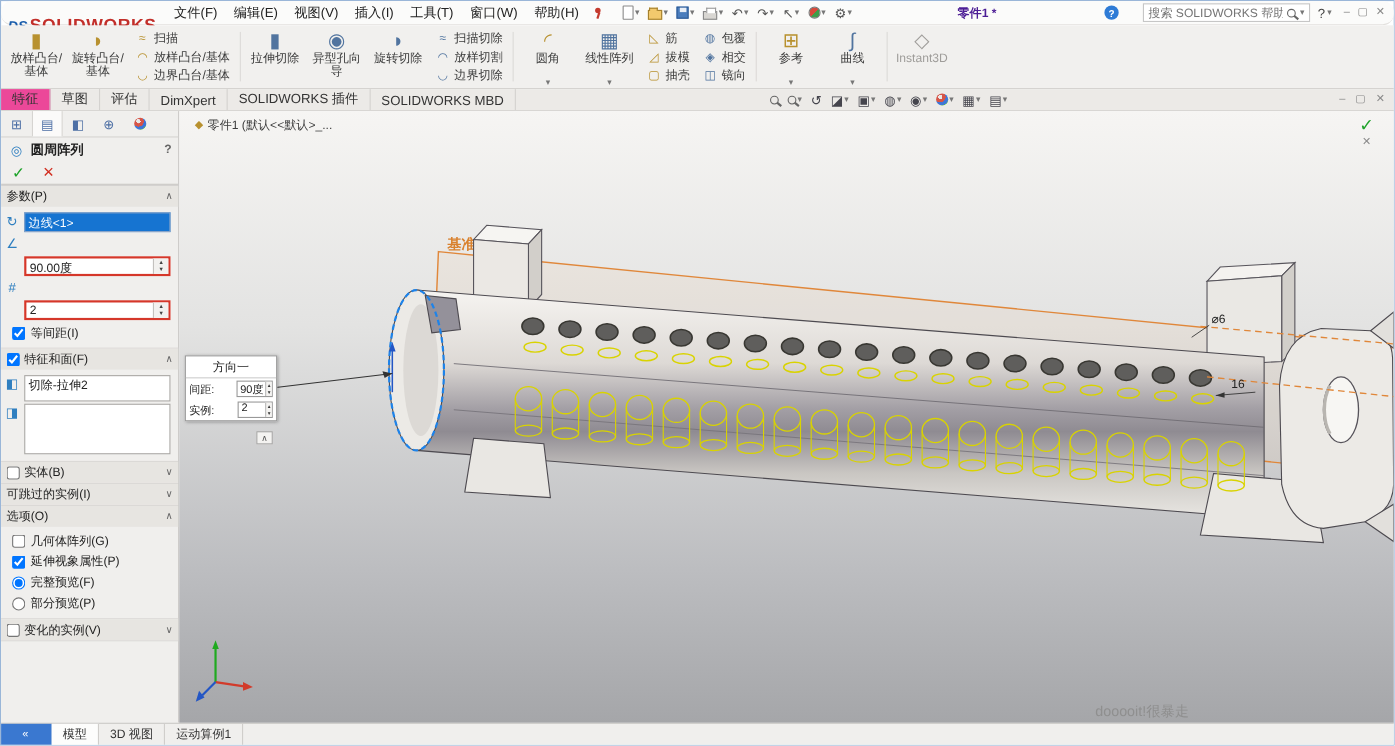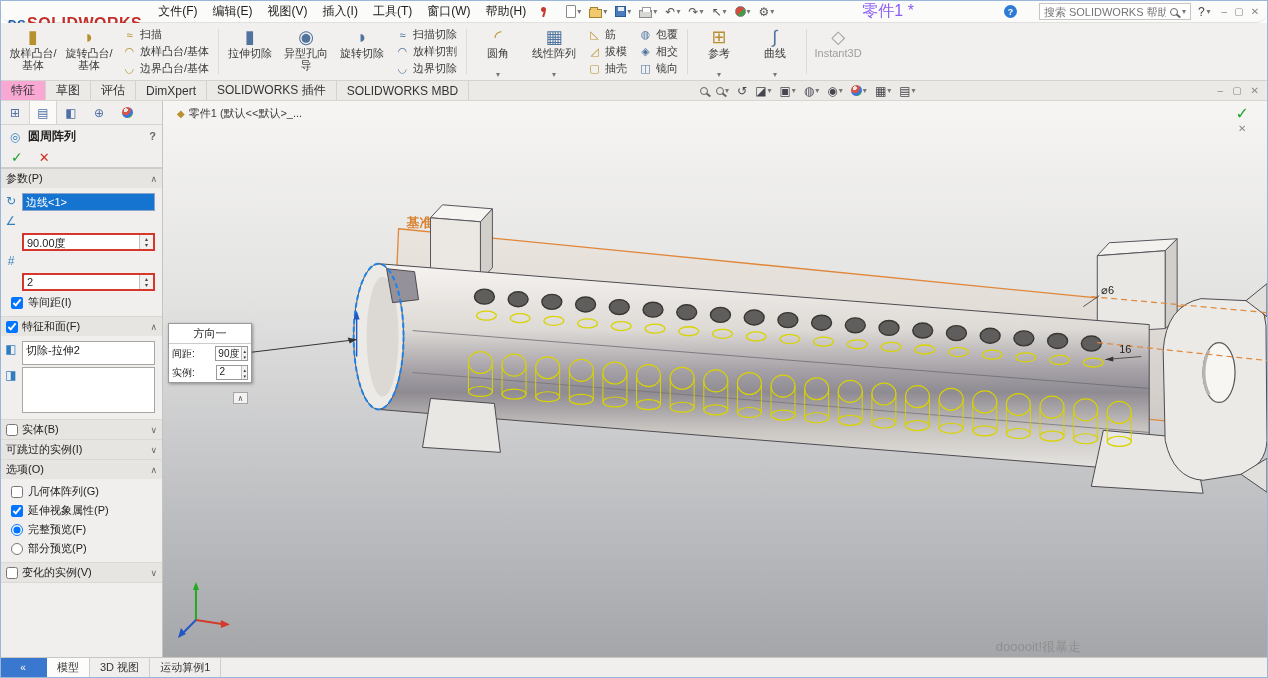--- a/index.html
+++ b/index.html
@@ -21,21 +21,21 @@
   .qg{font-size:12px;color:#555;line-height:14px;}
   .i-new{width:10px;height:13px;background:#fff;border:1px solid #8a8a8a;border-radius:1px;}
   .i-open{width:13px;height:9px;background:#f2c96d;border:1px solid #a5812e;margin-top:4px;position:relative;}
   .i-open::before{content:"";position:absolute;top:-3px;left:0;width:6px;height:2px;background:#f2c96d;border:1px solid #a5812e;border-bottom:none;}
   .i-save{width:11px;height:11px;background:#4a7dbd;border:1px solid #2d5a94;position:relative;}
   .i-save::before{content:"";position:absolute;top:0;left:2px;width:6px;height:4px;background:#e8eef6;}
   .i-print{width:13px;height:8px;background:#d8d6d2;border:1px solid #8a8a8a;margin-top:5px;position:relative;}
   .i-print::before{content:"";position:absolute;top:-4px;left:2px;width:7px;height:4px;background:#fff;border:1px solid #9a9a9a;border-bottom:none;}
   .i-rebuild{width:11px;height:11px;border-radius:50%;background:linear-gradient(135deg,#d94a3a 50%,#3f9e49 50%);border:1px solid #7a7a7a;}
   .spacer{flex:1;}
-  .doc-title{font-size:16px;color:#8b5cf6;white-space:nowrap;}
+  .doc-title{font-size:11px;color:#4c1d95;white-space:nowrap;font-weight:bold;}
   .i-help{width:13px;height:13px;border-radius:50%;background:#2e7bd6;color:#fff;font-size:9px;font-weight:bold;display:flex;align-items:center;justify-content:center;margin:0 5px;}
   .search{width:152px;height:17px;border:1px solid #c6c6c6;background:#fff;display:flex;align-items:center;padding:0 4px;gap:4px;margin-left:16px;}
   .search input{border:none;outline:none;flex:1;font-size:11px;color:#555;min-width:0;background:transparent;}
   .i-mag{width:8px;height:8px;border:1.5px solid #666;border-radius:50%;position:relative;flex:none;}
   .i-mag::after{content:"";position:absolute;width:5px;height:1.5px;background:#666;right:-4px;bottom:-2px;transform:rotate(40deg);}
   .help-menu{display:flex;align-items:center;gap:2px;margin:0 6px;font-size:12px;color:#444;}
   .winctl{display:flex;align-items:center;gap:7px;color:#888;font-size:10px;margin:0 4px;}
 
   
   .ribbon{height:58px;background:#f1f0ee;border-bottom:1px solid #d5d3d0;display:flex;align-items:stretch;padding:2px 4px;}
@@ -45,21 +45,21 @@
   .rb-lbl{min-height:24px;}
   .rb-stack{display:flex;flex-direction:column;justify-content:center;gap:1px;padding:0 4px;}
   .rb-s-item{display:flex;align-items:center;gap:4px;height:16px;font-size:11px;color:#3b3b3b;white-space:nowrap;padding:0 2px;border-radius:2px;}
   .rb-s-ic{font-size:11px;width:13px;text-align:center;}
   .rb-sep{width:1px;background:#dcdad7;margin:4px 3px;}
   .disabled{color:#9f9d9a;}
 
   
   .tabrow{height:20px;background:#eceae7;border-bottom:1px solid #d8d6d3;display:flex;align-items:stretch;}
   .cm-tab{padding:0 10px;display:flex;align-items:center;font-size:12px;color:#333;border-right:1px solid #d4d2cf;white-space:nowrap;}
-  .cm-tab.active{background:#f9a8d4;}
+  .cm-tab.active{background:#ec4899;}
   .hud{display:flex;align-items:center;gap:2px;margin-left:228px;}
   .hud-btn{display:flex;align-items:center;gap:1px;padding:0 3px;color:#45454d;font-size:12px;}
   .ball{width:11px;height:11px;border-radius:50%;background:radial-gradient(circle at 35% 30%,#e8e8e8 0 18%,#d65548 19% 45%,#3f76d6 46% 72%,#3fae49 73% 100%);}
   .docctl{margin-left:auto;display:flex;gap:9px;align-items:center;padding-right:8px;color:#8a8a8a;font-size:10px;}
 
   
   .main{flex:1;display:flex;min-height:0;}
 
   
   .left{width:162px;background:#f0efed;border-right:1px solid #c6c4c1;display:flex;flex-direction:column;font-size:11px;color:#222;}

